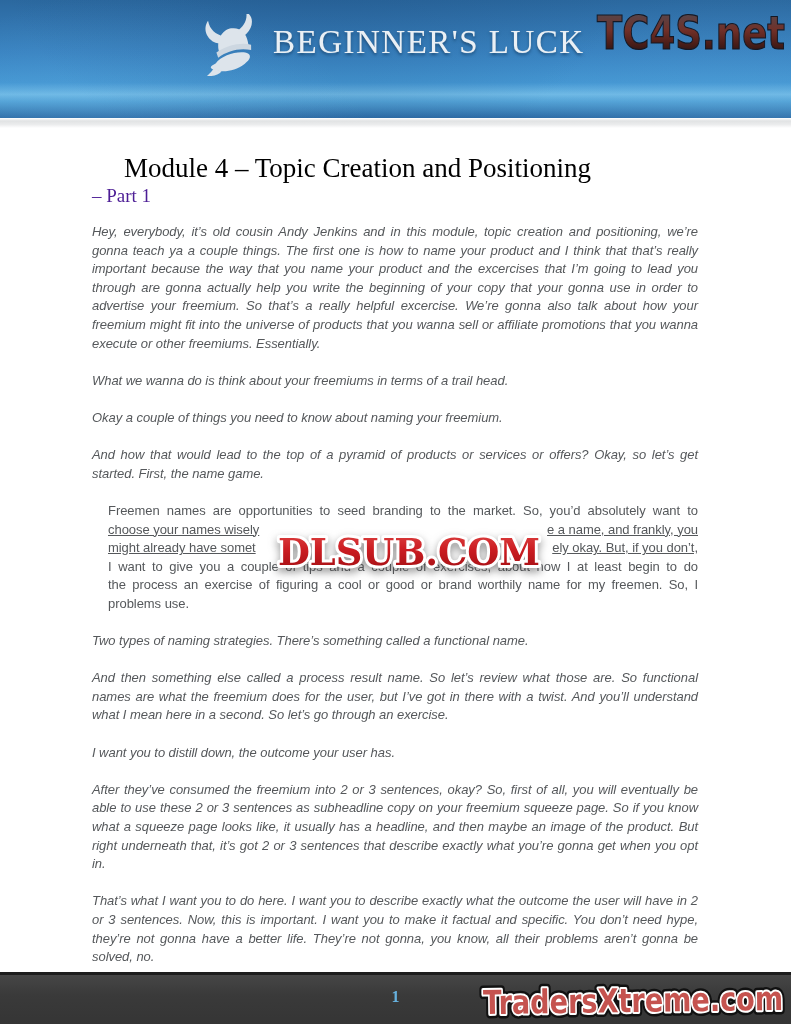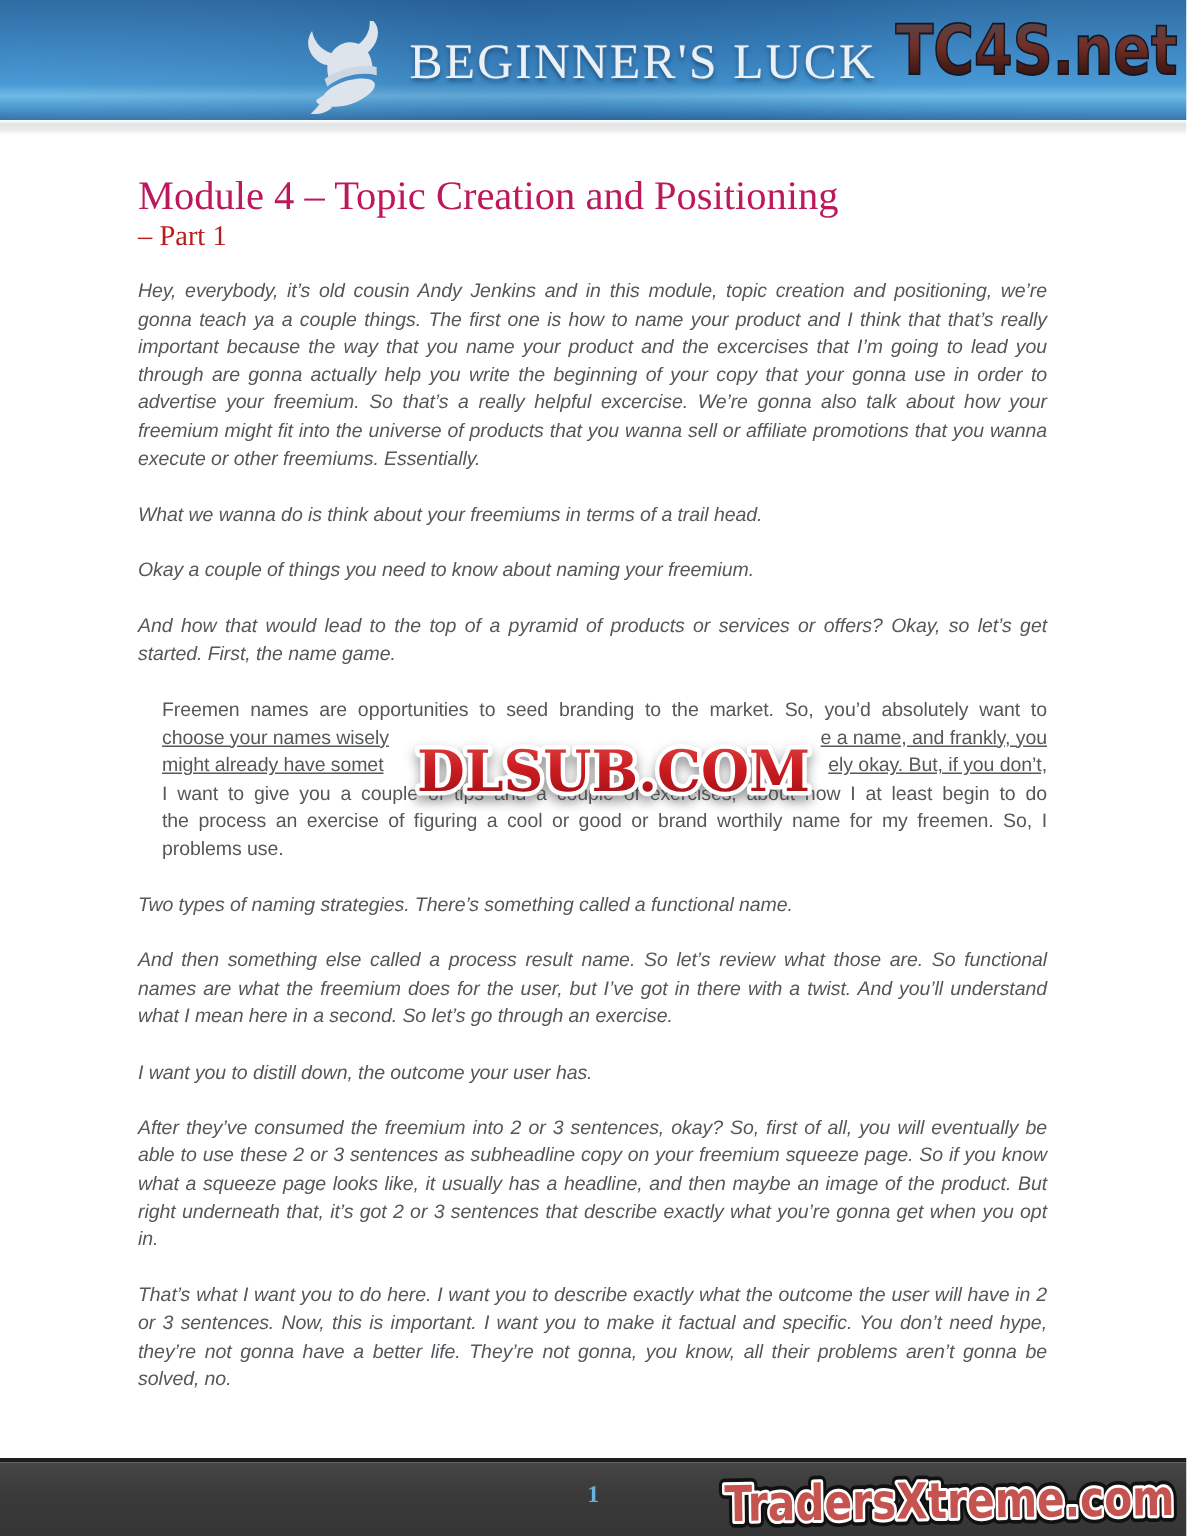--- a/index.html
+++ b/index.html
@@ -5,21 +5,21 @@
   * { margin: 0; padding: 0; box-sizing: border-box; }
   html, body { background: #ffffff; }
   body {
     width: 791px; height: 1024px;
     position: relative; overflow: hidden;
     font-family: "Liberation Sans", sans-serif;
   }
 
   
   .banner {
-    position: relative; width: 791px; height: 80px;
+    position: relative; width: 791px; height: 118px;
     background:
       radial-gradient(ellipse 420px 320px at 16% 160%, rgba(120,190,235,0.22), transparent 62%),
       radial-gradient(ellipse 520px 380px at 40% -55%, rgba(25,70,120,0.30), transparent 62%),
       radial-gradient(ellipse 430px 330px at 96% 150%, rgba(115,185,230,0.18), transparent 60%),
       linear-gradient(180deg, #2b689f 0%, #347913 0%, #35791b 0%, #34779把 0%, #3a84c2 45%, #4496d2 70%, #6fb9e5 80%, #53a2d6 86%, #2d6ba5 100%);
     background:
       radial-gradient(ellipse 420px 320px at 16% 160%, rgba(120,190,235,0.22), transparent 62%),
       radial-gradient(ellipse 520px 380px at 40% -55%, rgba(25,70,120,0.30), transparent 62%),
       radial-gradient(ellipse 430px 330px at 96% 150%, rgba(115,185,230,0.18), transparent 60%),
       linear-gradient(180deg, #2b689f 0%, #3a84c2 45%, #4496d2 70%, #6fb9e5 80%, #53a2d6 86%, #2d6ba5 100%);
@@ -42,26 +42,26 @@
 
   
   .article {
     margin-left: 92px; width: 606px;
     color: #55585b;
   }
   .doc-title {
     margin-top: 25px;
     font-family: "Liberation Serif", serif;
     font-size: 27px; font-weight: 400;
-    color: #be185d; line-height: 31px;
+    color: #000000; line-height: 31px; margin-left: 32px;
   }
   .doc-subtitle {
     font-family: "Liberation Serif", serif;
     font-size: 19px; font-weight: 400;
-    color: #b91c1c; line-height: 21px;
+    color: #4c1d95; line-height: 21px;
     margin-top: 1px;
   }
   .para {
     margin-top: 18.6px;
     font-size: 13px; line-height: 18.6px;
     letter-spacing: -0.05px;
     text-align: justify;
     font-style: italic;
   }
   .para:first-of-type { margin-top: 17px; }

